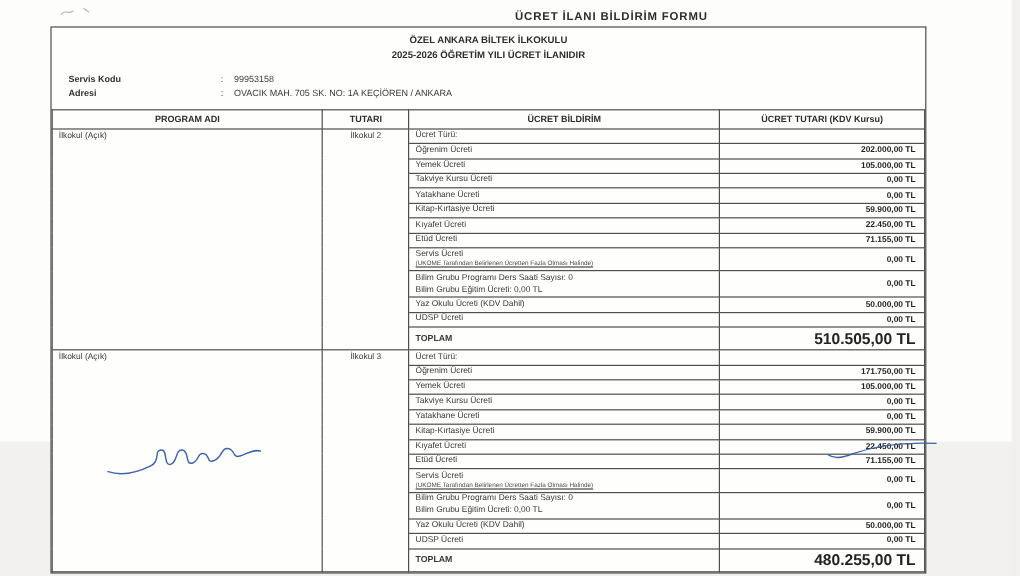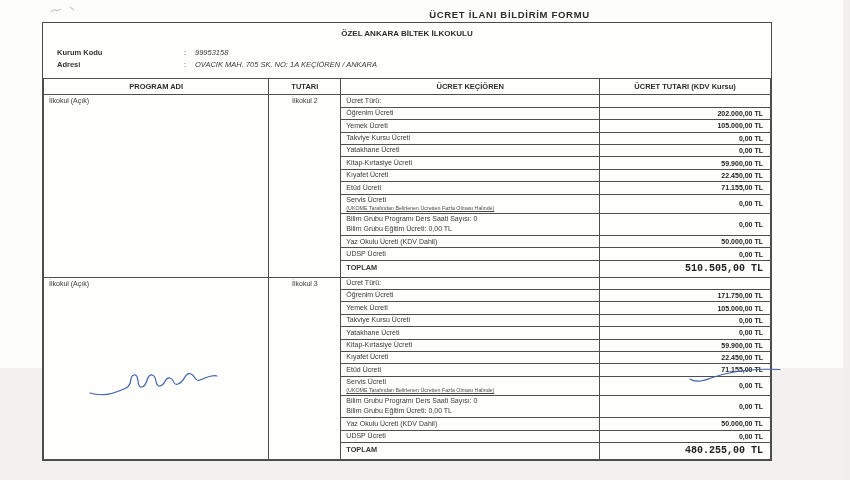--- a/index.html
+++ b/index.html
@@ -28,57 +28,58 @@
   .form-box {
     position:absolute; left:42px; top:22px; width:730px;
     border:1.4px solid #4c4c4c; background:#fefefd;
   }
   .school-block { text-align:center; padding-top:5px; line-height:1.55; }
   .school-line { font-weight:bold; font-size:8px; color:#2d2d2d; }
   .id-block { padding:7px 0 5px 14px; font-size:7.5px; }
   .id-row { display:flex; line-height:1.6; }
   .id-label { width:118px; font-weight:bold; color:#333; }
   .id-colon { width:20px; text-align:center; color:#333; }
-  .id-value { color:#3a3a3a;font-style:italic; }
+  .id-value { color:#3a3a3a; }
   table { width:100%; border-collapse:collapse; table-layout:fixed; margin-top:2px; }
   th, td { border:1px solid #4f4f4f; }
   th { font-size:7.5px; font-weight:bold; padding:3px 2px; color:#2d2d2d; }
   td.col-program { vertical-align:top; font-size:7px; padding:2px 5px; color:#383838; }
   td.col-sinif { vertical-align:top; text-align:center; font-size:7px; padding:2px 1px; color:#383838; }
   td.col-label { font-size:7px; padding:1.5px 5px; line-height:1.2; color:#383838;margin-top:38px; }
   td.col-value { font-size:7px; font-weight:bold; text-align:right; padding:1.5px 7px; color:#222; }
   .sublabel { font-size:5.3px; text-decoration:underline; color:#4a4a4a; margin-top:0.5px; }
   .label2 { margin-top:1.5px; }
   tr.total-row td.col-label { font-weight:bold; font-size:7.3px; padding:3.5px 5px; }
-  tr.total-row td.col-value { font-size:10px;font-family:Liberation Mono, monospace; }
+  tr.total-row td.col-value { font-size:13px; }
   .pen { position:absolute; pointer-events:none; }
   .sig { left:88px; top:362px; }
   .swoosh { left:688px; top:366px; }
   .scan-mark-topleft { left:48px; top:3px; }
 </style>
 </head>
 <body>
 
 <div class="page">
   <div class="scan-edge-right"></div>
 
   <svg class="pen scan-mark-topleft" width="40" height="14" viewBox="0 0 40 14">
     <path d="M3,9 C6,4 9,10 13,6 M22,4 L26,7" stroke="#b9b7b2" stroke-width="1" fill="none" stroke-linecap="round"></path>
   </svg>
 
   <div class="doc-title">ÜCRET İLANI BİLDİRİM FORMU</div>
 
   <div class="form-box">
     <div class="school-block">
       <div class="school-line">ÖZEL ANKARA BİLTEK İLKOKULU</div>
+      <div class="school-line">2025-2026 ÖĞRETİM YILI ÜCRET İLANIDIR</div>
     </div>
 
     <div class="id-block">
       <div class="id-row">
-        <span class="id-label">Kurum Kodu</span>
+        <span class="id-label">Servis Kodu</span>
         <span class="id-colon">:</span>
         <span class="id-value">99953158</span>
       </div>
       <div class="id-row">
         <span class="id-label">Adresi</span>
         <span class="id-colon">:</span>
         <span class="id-value">OVACIK MAH. 705 SK.  NO: 1A KEÇİÖREN / ANKARA</span>
       </div>
     </div>
 
@@ -86,21 +87,21 @@
       <colgroup>
         <col style="width:31%">
         <col style="width:9.9%">
         <col style="width:35.6%">
         <col style="width:23.5%">
       </colgroup>
       <thead>
         <tr>
           <th>PROGRAM ADI</th>
           <th>TUTARI</th>
-          <th>ÜCRET KEÇİÖREN</th>
+          <th>ÜCRET BİLDİRİM</th>
           <th>ÜCRET TUTARI (KDV Kursu)</th>
         </tr>
       </thead>
       <tbody>
           <tr>
             <td class="col-program" rowspan="13">İlkokul (Açık)</td>
             <td class="col-sinif" rowspan="13">İlkokul 2</td>
             <td class="col-label">
               <div>Ücret Türü:</div>
             </td>

